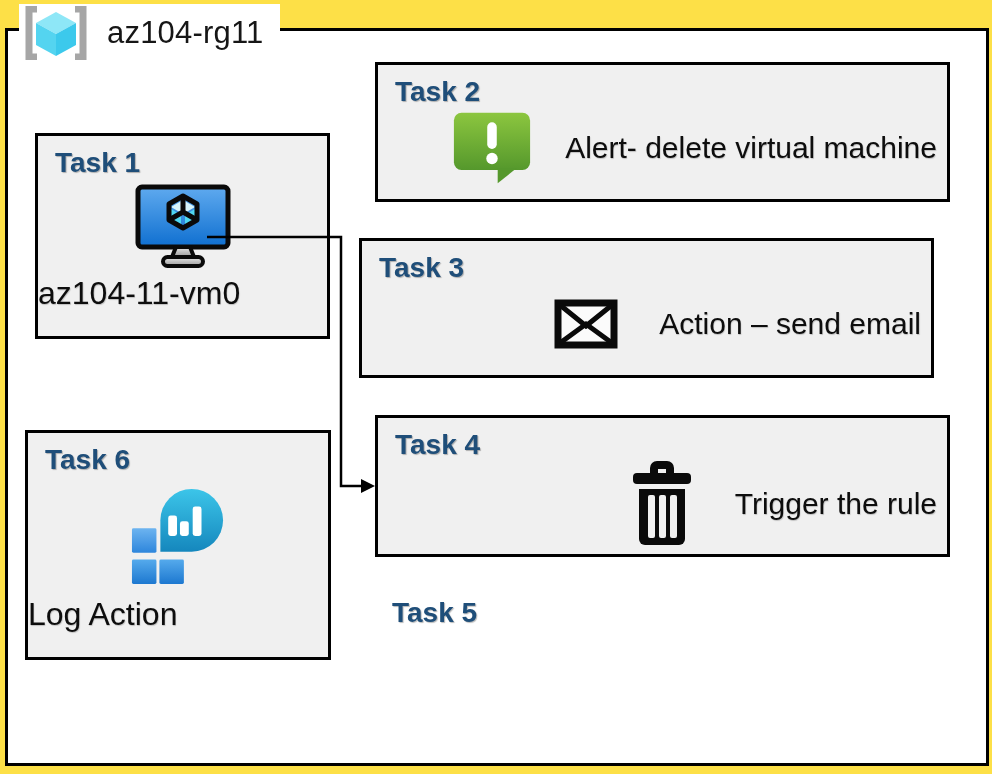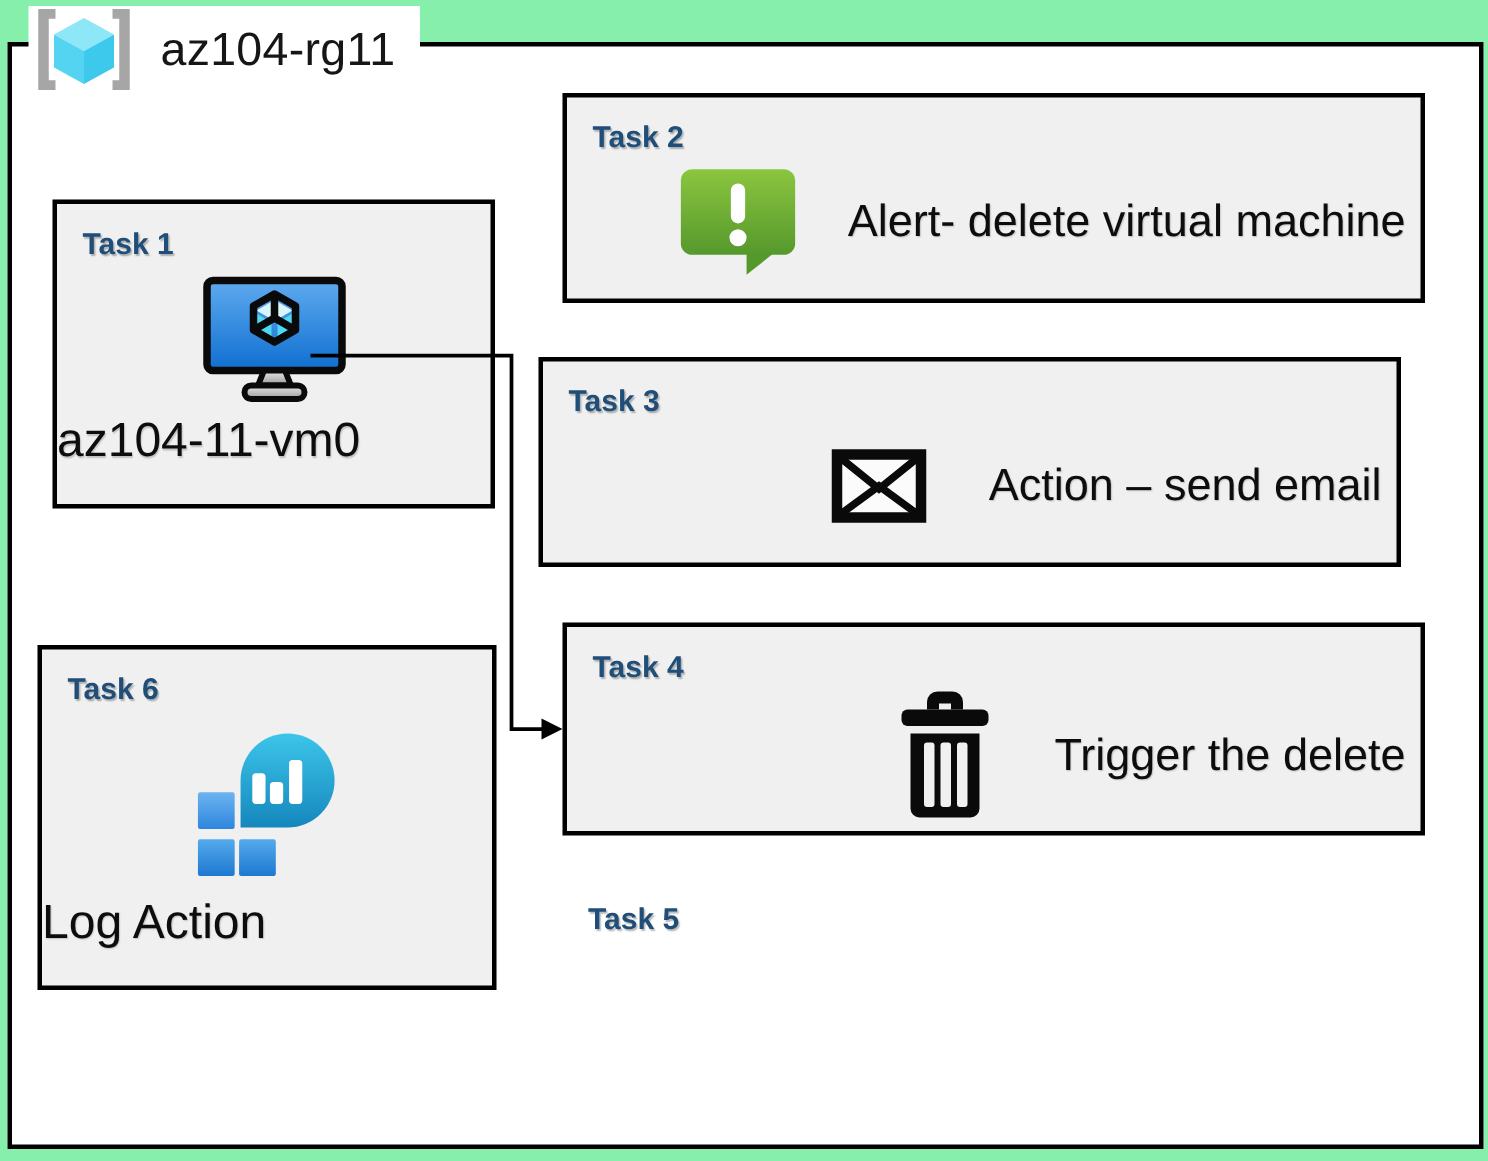--- a/index.html
+++ b/index.html
@@ -1,39 +1,39 @@
 <!DOCTYPE html>
 <html><head>
 <meta charset="utf-8">
 <style>
   html,body { margin:0; padding:0; background:#ffffff; }
   * { box-sizing:border-box; }
   .stage {
-    position:relative; width:992px; height:774px; background:#86efac;
+    position:relative; width:992px; height:774px; background:#fde047;
     font-family:"Liberation Sans", sans-serif; color:#0d0d0d; overflow:hidden;
   }
   
   .rg-frame {
     position:absolute; left:5px; top:28px; width:984px; height:738px;
     border:3px solid #000; background:#ffffff;
   }
   .rg-header {
     position:absolute; left:19px; top:4px; z-index:4;
     display:flex; align-items:center; gap:18px;
     background:#ffffff; padding:0 16px 0 4px; height:58px;
   }
   .rg-title { font-size:31px; letter-spacing:0.2px; color:#161616; }
 
   
   .task-box {
     position:absolute; background:#f0f0f0; border:3px solid #000;
     display:flex; flex-direction:column;
   }
   .task-title {
-    font-size:20px; font-weight:bold; color:#1f4e79;
+    font-size:28px; font-weight:bold; color:#1f4e79;
     padding:12px 0 0 17px; line-height:30px;
     text-shadow:1px 1.4px 1px rgba(0,0,0,0.28);
   }
   .task-label {
     font-size:30px; color:#0d0d0d;
     text-shadow:0.6px 1px 1px rgba(0,0,0,0.2);
   }
 
   
   .task-box.vert .icon-slot { flex:1; display:flex; align-items:center; justify-content:center; }
@@ -179,21 +179,21 @@
       <div class="icon-slot">
         <svg width="64" height="88" viewBox="0 0 64 88">
           <path d="M24,13 V8 a3,3 0 0 1 3,-3 h10 a3,3 0 0 1 3,3 V13" fill="none" stroke="#0a0a0a" stroke-width="8"></path>
           <rect x="3" y="13" width="58" height="11" rx="4" fill="#0a0a0a"></rect>
           <path d="M9,29 h46 v50 a6,6 0 0 1 -6,6 h-34 a6,6 0 0 1 -6,-6 Z" fill="#0a0a0a"></path>
           <rect x="18" y="35" width="7" height="43" rx="2" fill="#f0f0f0"></rect>
           <rect x="29" y="35" width="7" height="43" rx="2" fill="#f0f0f0"></rect>
           <rect x="40" y="35" width="7" height="43" rx="2" fill="#f0f0f0"></rect>
         </svg>
       </div>
-      <div class="task-label">Trigger the delete</div>
+      <div class="task-label">Trigger the rule</div>
     </div>
   </div>
 
 
   <div class="task-title" style="position:absolute; left:375px; top:595px; padding:3px 0 0 17px; z-index:2;">Task 5</div>
 
   <svg class="connector-overlay" viewBox="0 0 992 774">
     <polyline points="207,237 341,237 341,486 362,486" fill="none" stroke="#000" stroke-width="2.5"></polyline>
     <polygon points="375,486 361,479 361,493" fill="#000"></polygon>
   </svg>

